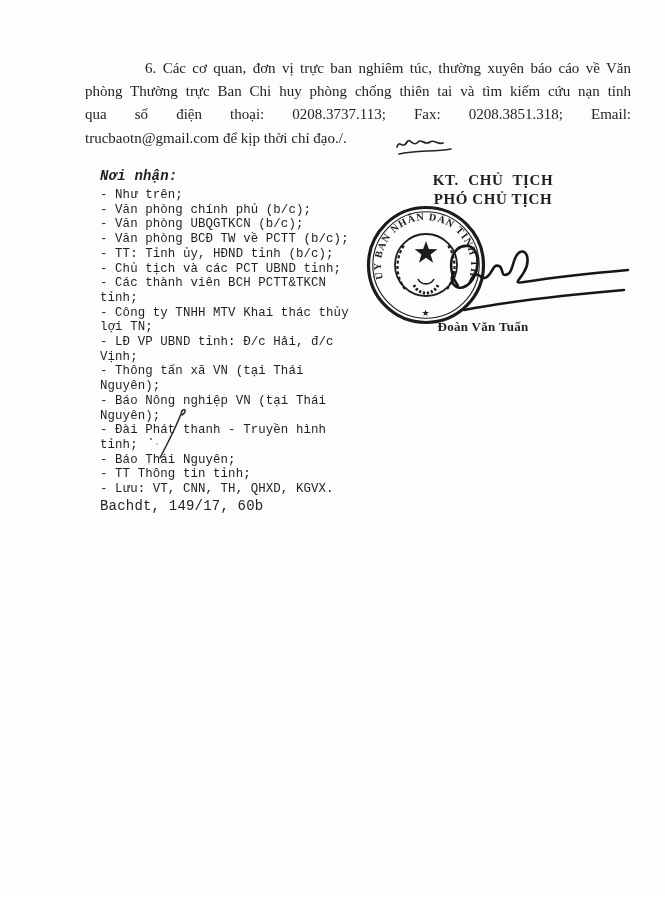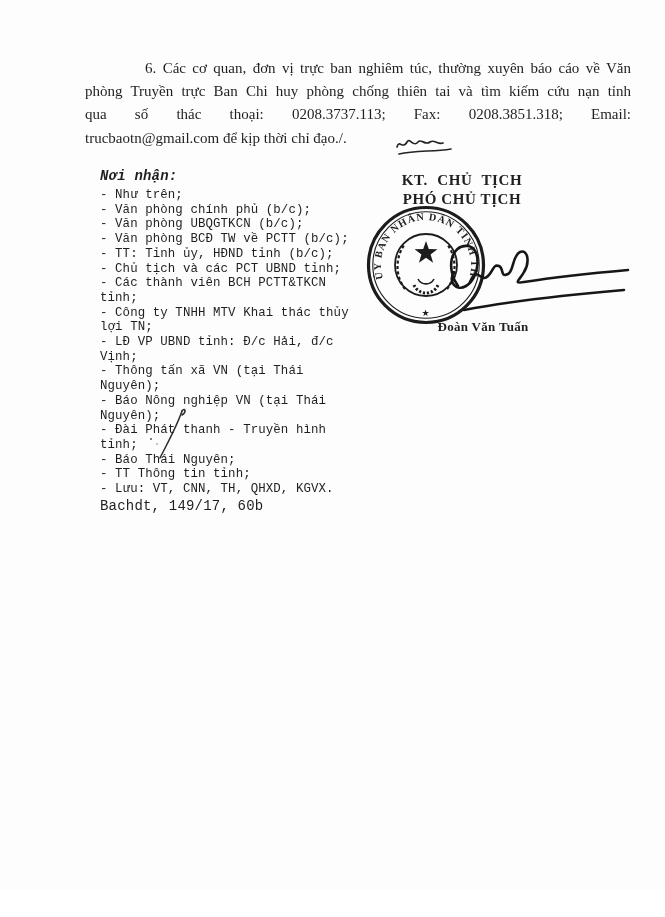--- a/index.html
+++ b/index.html
@@ -23,21 +23,21 @@
   .recipients { position: absolute; left: 100px; top: 168px; width: 270px; font-family: Liberation Mono, monospace; }
   .recipients-heading {
     font-weight: bold; font-style: italic; font-size: 14px; line-height: 17px;
     letter-spacing: 0.2px; margin-bottom: 3px;
   }
   .recipient-item { font-size: 12.4px; line-height: 14.7px; letter-spacing: 0.1px; }
   .recipients-note { font-size: 14px; line-height: 10px; margin-top: 4px; letter-spacing: 0.2px; }
 
   
   .sig-heading {
-    position: absolute; left: 378px; top: 171px; width: 168px;
+    position: absolute; left: 409px; top: 171px; width: 168px;
     text-align: center; font-weight: bold; font-size: 15px; line-height: 19px;
     letter-spacing: 0.6px;
   }
   .sig-heading .line1 { word-spacing: 5px; }
   .signer-name {
     position: absolute; left: 402px; top: 319px; width: 162px;
     text-align: center; font-weight: bold; font-size: 13px; letter-spacing: 0.3px;
   }
 
   .seal-svg { position: absolute; left: 364px; top: 203px; width: 124px; height: 124px; z-index: 2; }
@@ -48,22 +48,22 @@
   .seal-ring-text { font-family: "Liberation Serif", serif; font-weight: bold; font-size: 10.2px; letter-spacing: 1.1px; }
   .seal-star-glyph { font-size: 9px; font-family: "DejaVu Sans", sans-serif; }
 </style>
 </head>
 <body>
 
 <div class="page">
 
   <div class="body-paragraph">
     <div class="para-line first">6. Các cơ quan, đơn vị trực ban nghiêm túc, thường xuyên báo cáo về Văn</div>
-    <div class="para-line">phòng Truyền trực Ban Chi huy phòng chống thiên tai và tìm kiếm cứu nạn tỉnh</div>
-    <div class="para-line">qua số thác thoại: 0208.3737.113; Fax: 0208.3851.318; Email:</div>
+    <div class="para-line">phòng Thường trực Ban Chi huy phòng chống thiên tai và tìm kiếm cứu nạn tỉnh</div>
+    <div class="para-line">qua số điện thoại: 0208.3737.113; Fax: 0208.3851.318; Email:</div>
     <div class="para-line last">trucbaotn@gmail.com để kịp thời chỉ đạo./.</div>
   </div>
 
   <svg class="initial-svg" viewBox="0 0 64 26">
     <g fill="none" stroke="#242424" stroke-width="1.7" stroke-linecap="round">
       <path d="M 5,13 C 7,5 11,16 15,8 C 18,3 21,14 26,8 C 29,4 33,12 38,8 C 42,5 46,11 51,9"></path>
       <path d="M 7,20 C 24,16 41,18 59,15"></path>
     </g>
   </svg>
 

